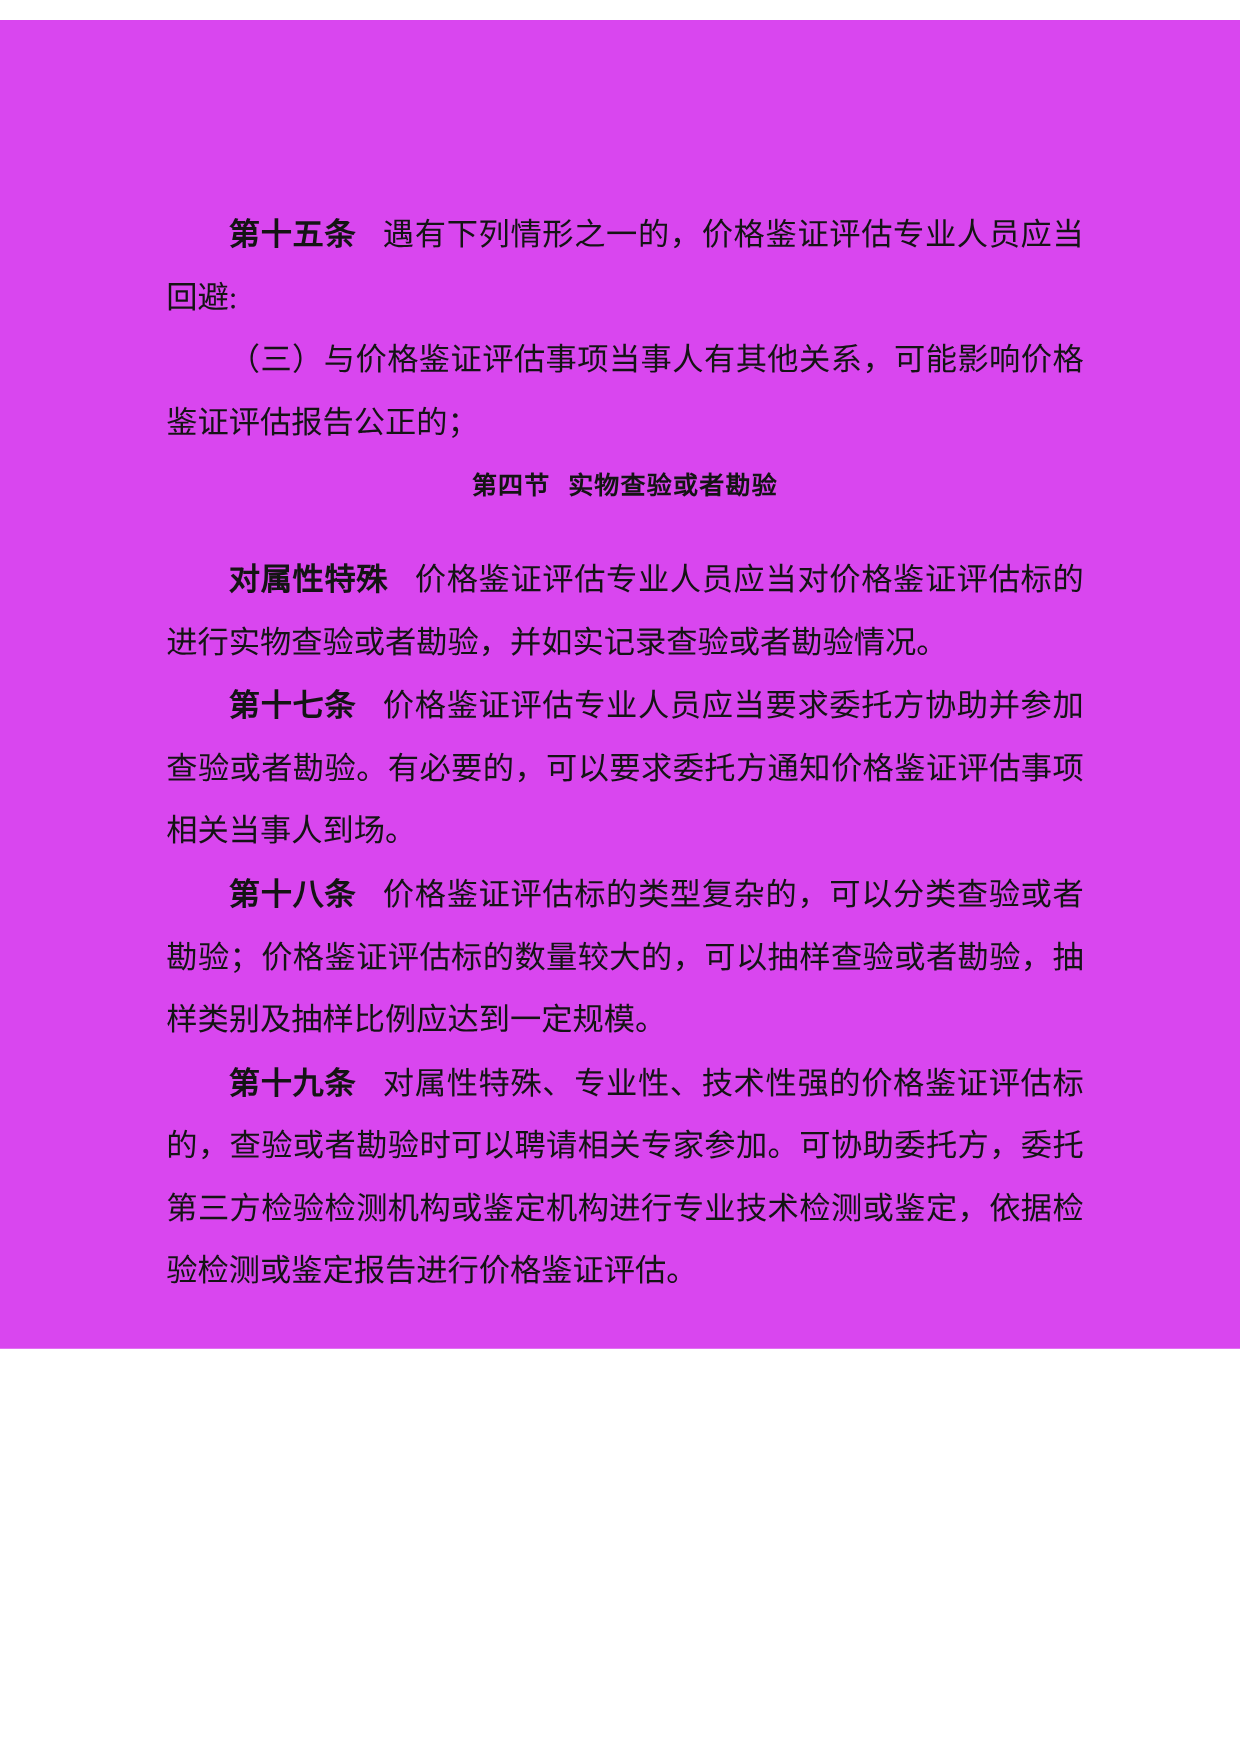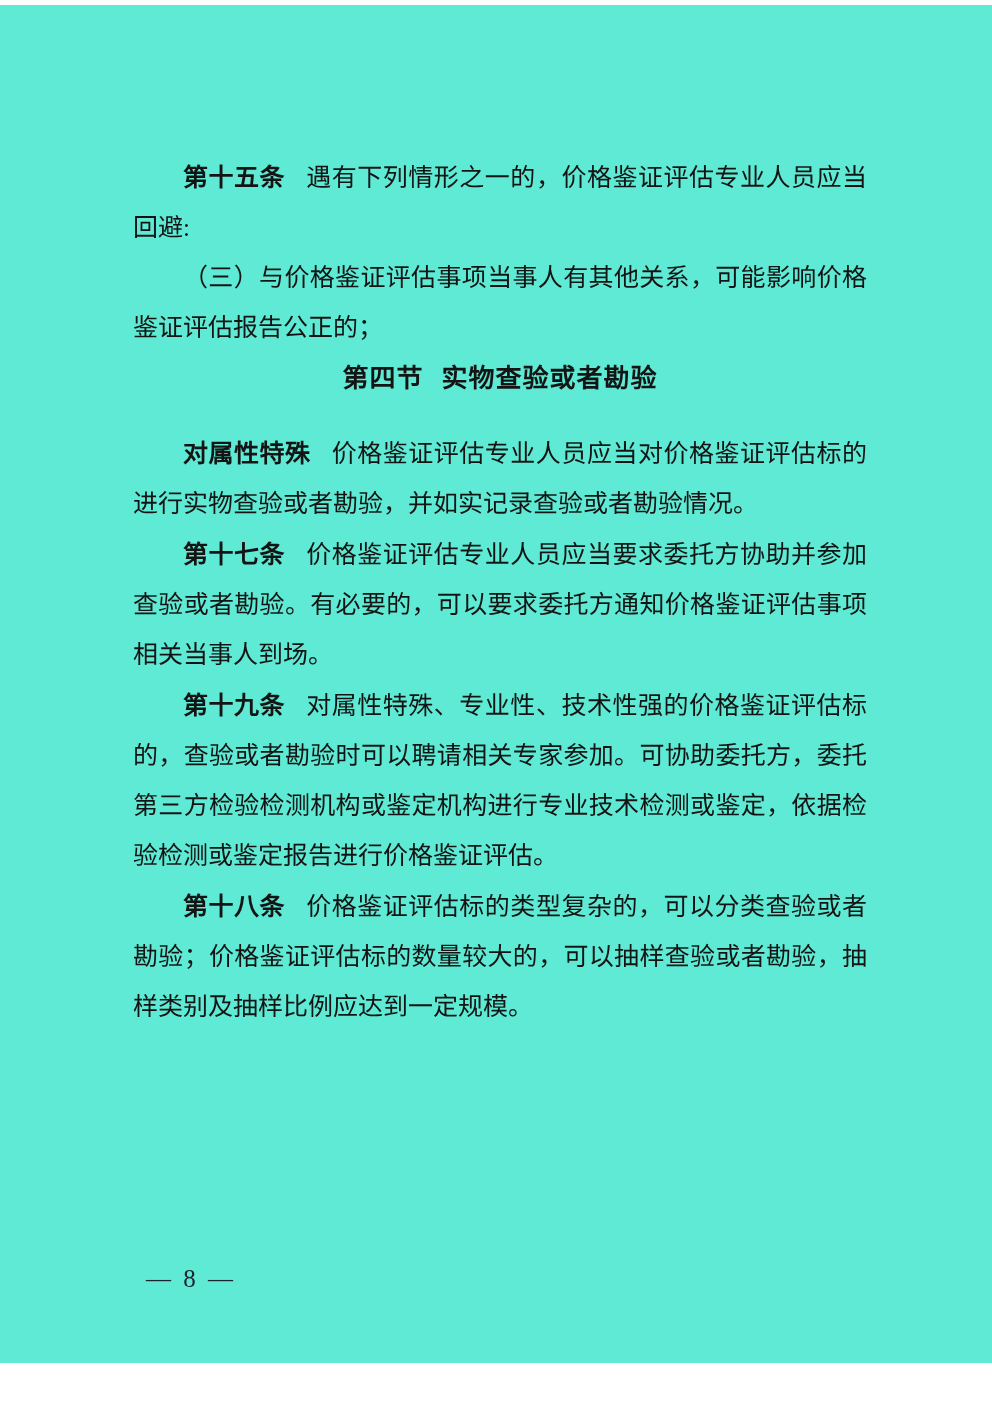--- a/index.html
+++ b/index.html
@@ -3,23 +3,23 @@
 <meta charset="utf-8">
 <style>
   html, body {
     margin: 0;
     padding: 0;
     background: #ffffff;
   }
   .page {
     position: relative;
     width: 992px;
-    height: 1358px;
-    margin: 5px auto;
-    background: #5eead4;
+    height: 1063px;
+    margin: 16px auto;
+    background: #d946ef;
     font-family: "Liberation Serif", "DejaVu Serif", serif;
     color: #141414;
     overflow: hidden;
   }
   .content {
     position: absolute;
     left: 133px;
     top: 147px;
     width: 734px;
   }
@@ -33,21 +33,21 @@
     word-break: break-all;
   }
   .para .lead {
     font-weight: 700;
     margin-right: 0.85em;
     font-family: "Liberation Sans", "DejaVu Sans", sans-serif;
     font-size: 25px;
   }
   .section-heading {
     margin: 0 0 25px 0;
-    font-size: 26px;
+    font-size: 20px;
     line-height: 50px;
     font-weight: 700;
     text-align: center;
     text-indent: 0;
     font-family: "Liberation Sans", "DejaVu Sans", sans-serif;
     letter-spacing: 1px;
   }
   .section-heading .num {
     margin-right: 0.7em;
   }
@@ -73,20 +73,20 @@
 
     <p class="para"><span>（三）与价格鉴证评估事项当事人有其他关系，可能影响价格鉴证评估报告公正的；</span></p>
 
 
     <h2 class="section-heading"><span class="num">第四节</span><span>实物查验或者勘验</span></h2>
 
     <p class="para"><span class="lead">对属性特殊</span><span>价格鉴证评估专业人员应当对价格鉴证评估标的进行实物查验或者勘验，并如实记录查验或者勘验情况。</span></p>
 
     <p class="para"><span class="lead">第十七条</span><span>价格鉴证评估专业人员应当要求委托方协助并参加查验或者勘验。有必要的，可以要求委托方通知价格鉴证评估事项相关当事人到场。</span></p>
 
+    <p class="para"><span class="lead">第十八条</span><span>价格鉴证评估标的类型复杂的，可以分类查验或者勘验；价格鉴证评估标的数量较大的，可以抽样查验或者勘验，抽样类别及抽样比例应达到一定规模。</span></p>
+
     <p class="para"><span class="lead">第十九条</span><span>对属性特殊、专业性、技术性强的价格鉴证评估标的，查验或者勘验时可以聘请相关专家参加。可协助委托方，委托第三方检验检测机构或鉴定机构进行专业技术检测或鉴定，依据检验检测或鉴定报告进行价格鉴证评估。</span></p>
-
-    <p class="para"><span class="lead">第十八条</span><span>价格鉴证评估标的类型复杂的，可以分类查验或者勘验；价格鉴证评估标的数量较大的，可以抽样查验或者勘验，抽样类别及抽样比例应达到一定规模。</span></p>
 
   </div>
 
   <div class="page-footer"><span>— 8 —</span></div>
 </div>
 
 </body></html>

